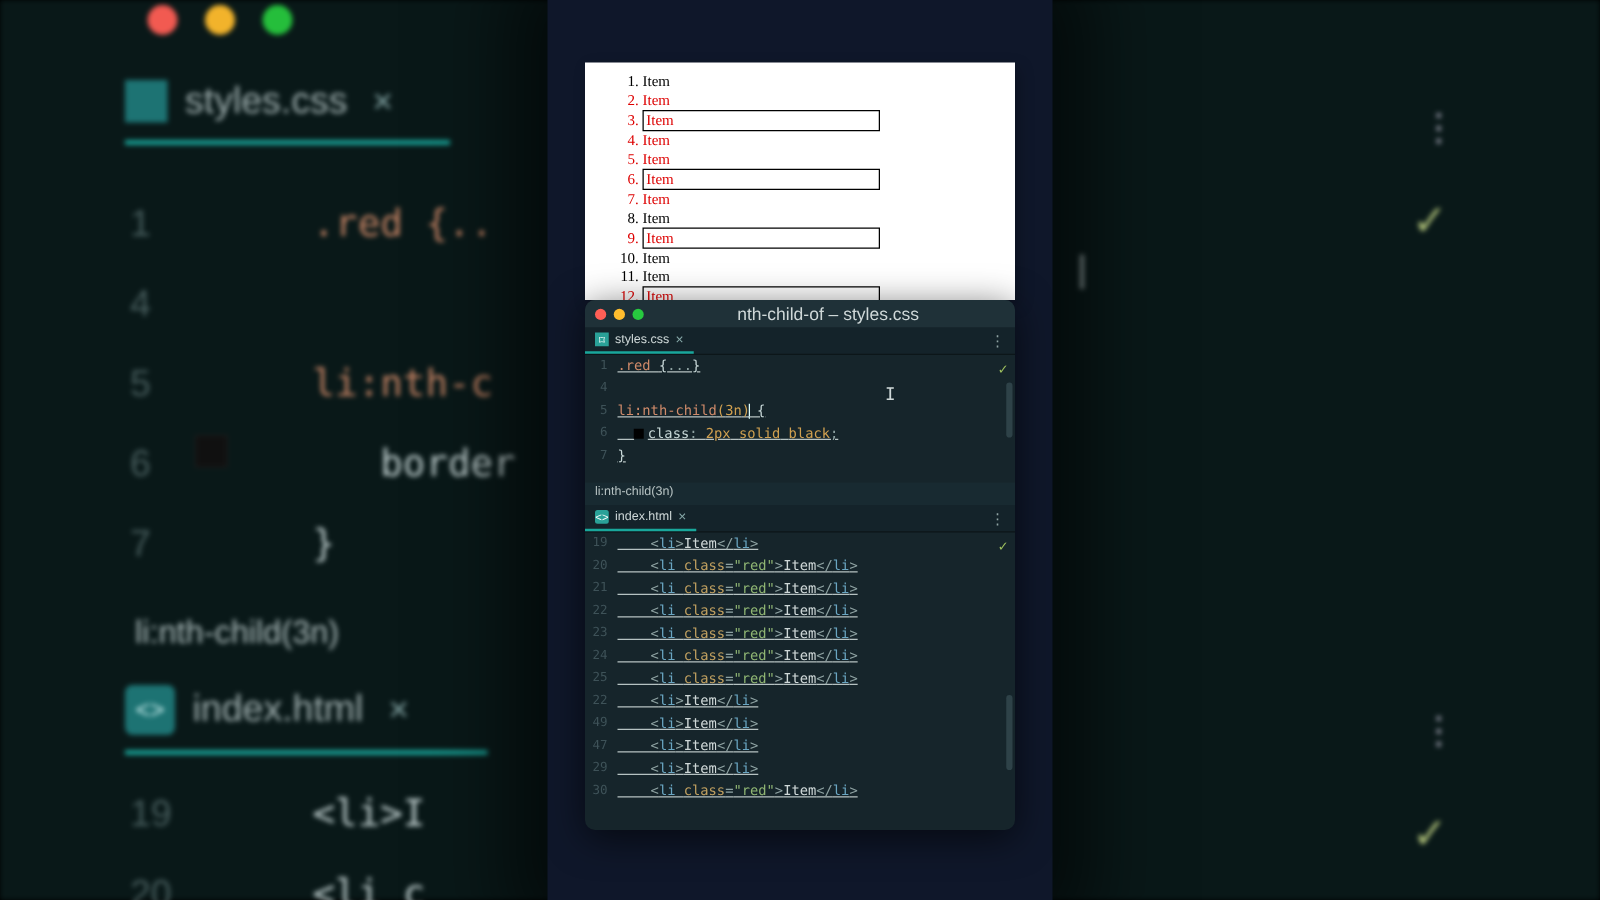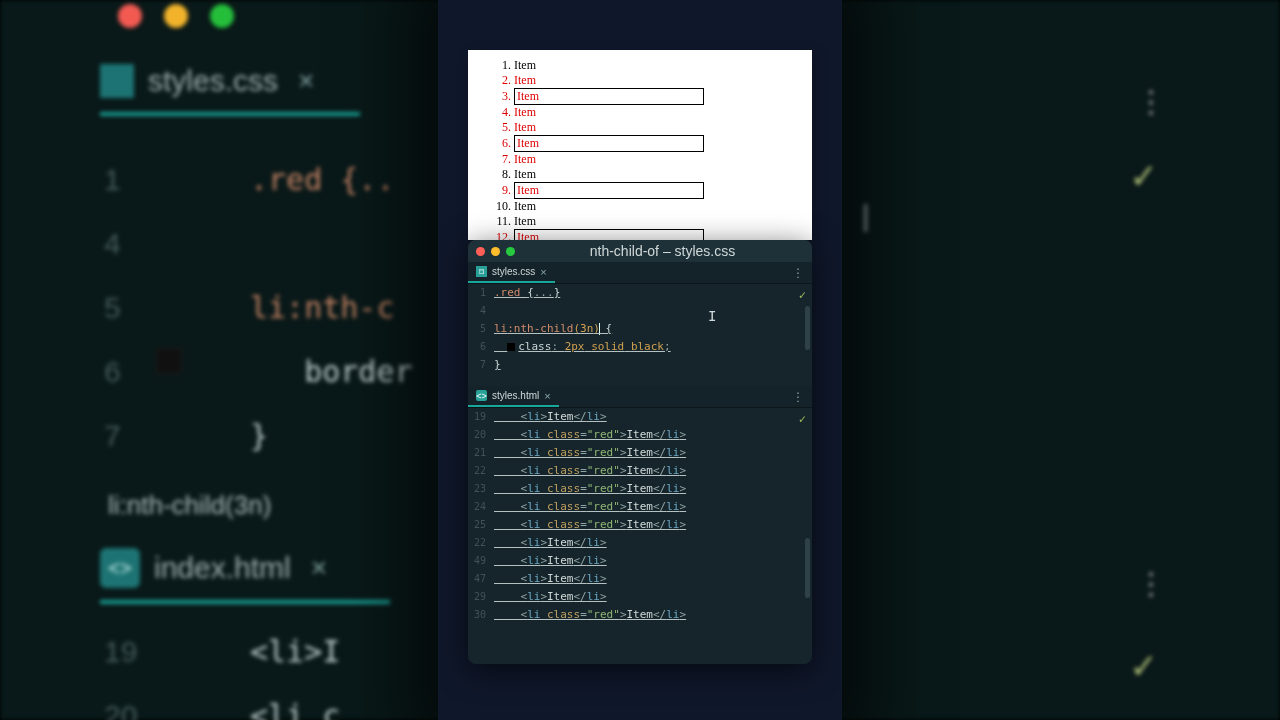--- a/index.html
+++ b/index.html
@@ -297,25 +297,28 @@
         </div>
         <div class="code-line">
           <span class="gut">6</span>
           <span class="cc"><span class="">  </span><span class="sw"></span><span class="tk-prop">class</span><span class="tk-punc">: </span><span class="tk-num">2px</span><span class=""> </span><span class="tk-kw">solid</span><span class=""> </span><span class="tk-val">black</span><span class="tk-punc">;</span></span>
         </div>
         <div class="code-line">
           <span class="gut">7</span>
           <span class="cc"><span class="tk-br">}</span></span>
         </div>
       </div>
+    <div class="breadcrumb-bar">
+      <span>li:nth-child(3n)</span>
+    </div>
 
     <div class="ed-tabbar">
       <div class="ed-tab">
         <span class="fi html5-ico">&lt;&gt;</span>
-        <span>styles.html</span>
+        <span>index.html</span>
         <span class="tab-x">×</span>
       </div>
       <span class="tab-menu">⋮</span>
     </div>
     <div class="code-pane" id="html-pane" style="height:220px;">
       <span class="status-check">✓</span>
       <span class="scroll-thumb" style="top:130px; height:60px;"></span>
     <div class="code-line">
           <span class="gut">19</span>
           <span class="cc"><span class="tk-punc">    &lt;</span><span class="tk-tag">li</span><span class="tk-punc">&gt;</span><span class="tk-text">Item</span><span class="tk-punc">&lt;/</span><span class="tk-tag">li</span><span class="tk-punc">&gt;</span></span>

